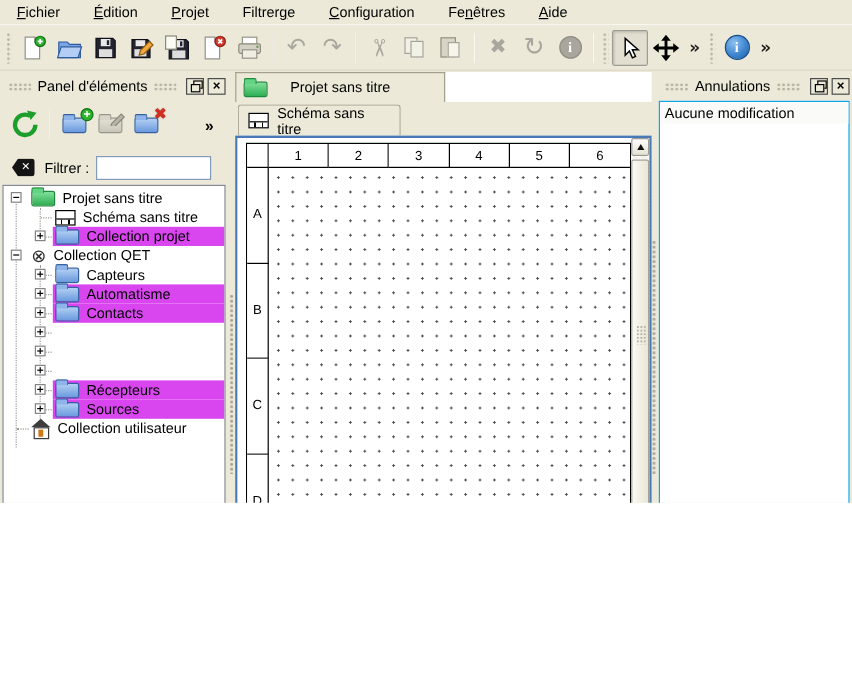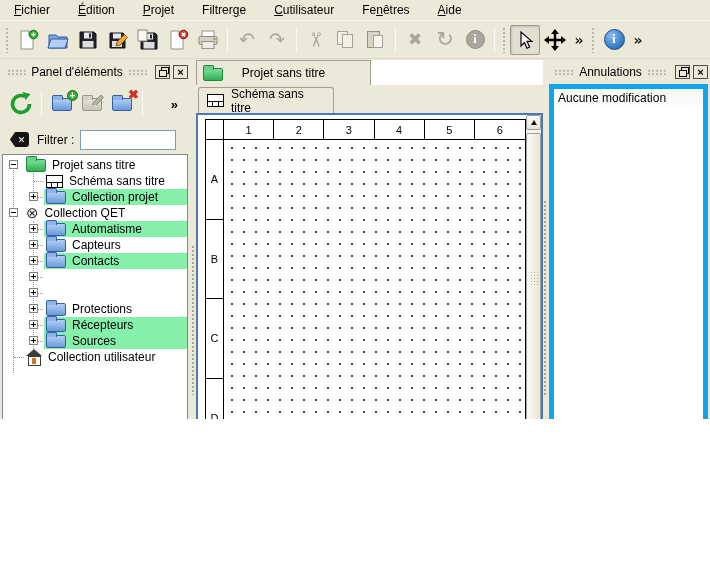--- a/index.html
+++ b/index.html
@@ -91,21 +91,21 @@
   .rail.r3 { left:30px; top:66px;  height:136px; }
   .trow { height:16px; position:relative; }
   .trow.c1::before { content:""; position:absolute; left:31px; top:8px; width:9px; border-top:1px dotted #9b9992; }
   .trow.home-row::before { content:""; position:absolute; left:11px; top:8px; width:10px; border-top:1px dotted #9b9992; }
   .exp { position:absolute; width:9px; height:9px; border:1px solid #848284; background:#fff; top:3px; z-index:2; }
   .exp.d0 { left:6px; } .exp.d1 { left:26px; }
   .exp::before { content:""; position:absolute; left:1px; right:1px; top:3px; height:1px; background:#000; }
   .exp.plus::after { content:""; position:absolute; top:1px; bottom:1px; left:3px; width:1px; background:#000; }
   .rbg { position:absolute; top:0; bottom:0; right:0; display:flex; align-items:center; gap:6px; padding-left:2px; }
   .rbg.i0 { left:21px; } .rbg.i1 { left:41px; }
-  .rbg.alt { background:#86efac; }
+  .rbg.alt { background:#d946ef; }
   .tlabel { white-space:nowrap; font-size:12px; }
   .schema-ic { width:17px; height:13px; border:1px solid #000; background:#fff; position:relative; flex:none; }
   .schema-ic::after { content:""; position:absolute; left:0; right:0; bottom:0; height:4px; border-top:1px solid #000;
         background:linear-gradient(90deg, transparent 0 4px, #000 4px 5px, transparent 5px 10px, #000 10px 11px, transparent 11px); }
   .qet-ic { font-size:15px; line-height:13px; color:#2e2e2e; flex:none; font-family:"DejaVu Sans",sans-serif; }
   .home-ic { position:relative; width:16px; height:14px; flex:none; }
   .home-ic::before { content:""; position:absolute; left:0; top:-1px; width:0; height:0;
                      border-left:8px solid transparent; border-right:8px solid transparent; border-bottom:7px solid #3c3c3c; }
   .home-ic::after { content:""; position:absolute; left:2px; top:6px; width:11px; height:8px; border:1px solid #3c3c3c; background:#fff; }
   .home-door { position:absolute; left:6px; top:8px; width:4px; height:6px; background:#d07818; z-index:2; }
@@ -164,40 +164,40 @@
                    background:radial-gradient(#b1ae9e 40%, transparent 46%) 0 0/3px 3px; }
   .hthumb { height:15px; width:184px; margin-left:2px; border:1px solid #a5a399; border-radius:2px;
             background:linear-gradient(#fbfaf4,#e9e6d6); position:relative; flex:none; }
   .hthumb::after { content:""; position:absolute; top:3px; left:50%; margin-left:-8px; width:16px; height:8px;
                    background:radial-gradient(#b1ae9e 40%, transparent 46%) 0 0/3px 3px; }
   .sb-spacer { flex:1; }
   .sb-corner { position:absolute; right:0; bottom:0; width:15px; height:15px; background:#ece9d8; }
 
   
   .undo-list { position:absolute; left:549px; top:84px; width:159px; height:478px; background:#fff;
-               border:5px solid #0ea5e9; }
+               border:1px solid #0ea5e9; }
   .undo-item { padding:2px 4px; background:#fafaf9; font-size:12px; }
 
   
   .statusbar { position:absolute; left:0; top:564px; width:710px; height:17px; border-top:1px solid #fbfaf4; }
   .sizegrip { position:absolute; right:1px; bottom:1px; width:13px; height:13px;
               background:repeating-linear-gradient(135deg, transparent 0 3px, #fff 3px 4px, #a19e8f 4px 5px);
               clip-path:polygon(100% 0, 100% 100%, 0 100%); }
 </style>
 </head>
 <body>
 
 <div class="window">
 
   <div class="menubar">
     <div class="menu-item"><span></span><span class="mn">F</span><span>ichier</span></div>
     <div class="menu-item"><span></span><span class="mn">É</span><span>dition</span></div>
     <div class="menu-item"><span></span><span class="mn">P</span><span>rojet</span></div>
     <div class="menu-item"><span>Filtrer</span><span class="mn">g</span><span>e</span></div>
-    <div class="menu-item"><span></span><span class="mn">C</span><span>utilisateur</span></div>
+    <div class="menu-item"><span></span><span class="mn">C</span><span>onfiguration</span></div>
     <div class="menu-item"><span>Fe</span><span class="mn">n</span><span>êtres</span></div>
     <div class="menu-item"><span></span><span class="mn">A</span><span>ide</span></div>
   </div>
 
   <div class="toolbar">
     <div class="tb-handle"></div>
 
     <div class="tb-btn">
       <svg width="22" height="22">
           <path d="M4 2 h8 l4 4 v14 h-12 z" fill="#fefefe" stroke="#96948a"></path>
@@ -390,51 +390,47 @@
     </div>
     <div class="trow">
       <span class="exp d0"></span>
       <div class="rbg i0">
           <span class="qet-ic">⊗</span>
           <span class="tlabel">Collection QET</span>
         </div>
     </div>
     <div class="trow c1">
       <span class="exp d1 plus"></span>
+      <div class="rbg i1">
+          <span class="folder"></span>
+          <span class="tlabel">Capteurs</span>
+        </div>
+    </div>
+    <div class="trow c1">
+      <span class="exp d1 plus"></span>
       <div class="rbg i1 alt">
           <span class="folder"></span>
           <span class="tlabel">Automatisme</span>
         </div>
     </div>
     <div class="trow c1">
       <span class="exp d1 plus"></span>
-      <div class="rbg i1">
-          <span class="folder"></span>
-          <span class="tlabel">Capteurs</span>
-        </div>
-    </div>
-    <div class="trow c1">
-      <span class="exp d1 plus"></span>
       <div class="rbg i1 alt">
           <span class="folder"></span>
           <span class="tlabel">Contacts</span>
         </div>
     </div>
     <div class="trow c1">
       <span class="exp d1 plus"></span>
     </div>
     <div class="trow c1">
       <span class="exp d1 plus"></span>
     </div>
     <div class="trow c1">
       <span class="exp d1 plus"></span>
-      <div class="rbg i1">
-          <span class="folder"></span>
-          <span class="tlabel">Protections</span>
-        </div>
     </div>
     <div class="trow c1">
       <span class="exp d1 plus"></span>
       <div class="rbg i1 alt">
           <span class="folder"></span>
           <span class="tlabel">Récepteurs</span>
         </div>
     </div>
     <div class="trow c1">
       <span class="exp d1 plus"></span>

